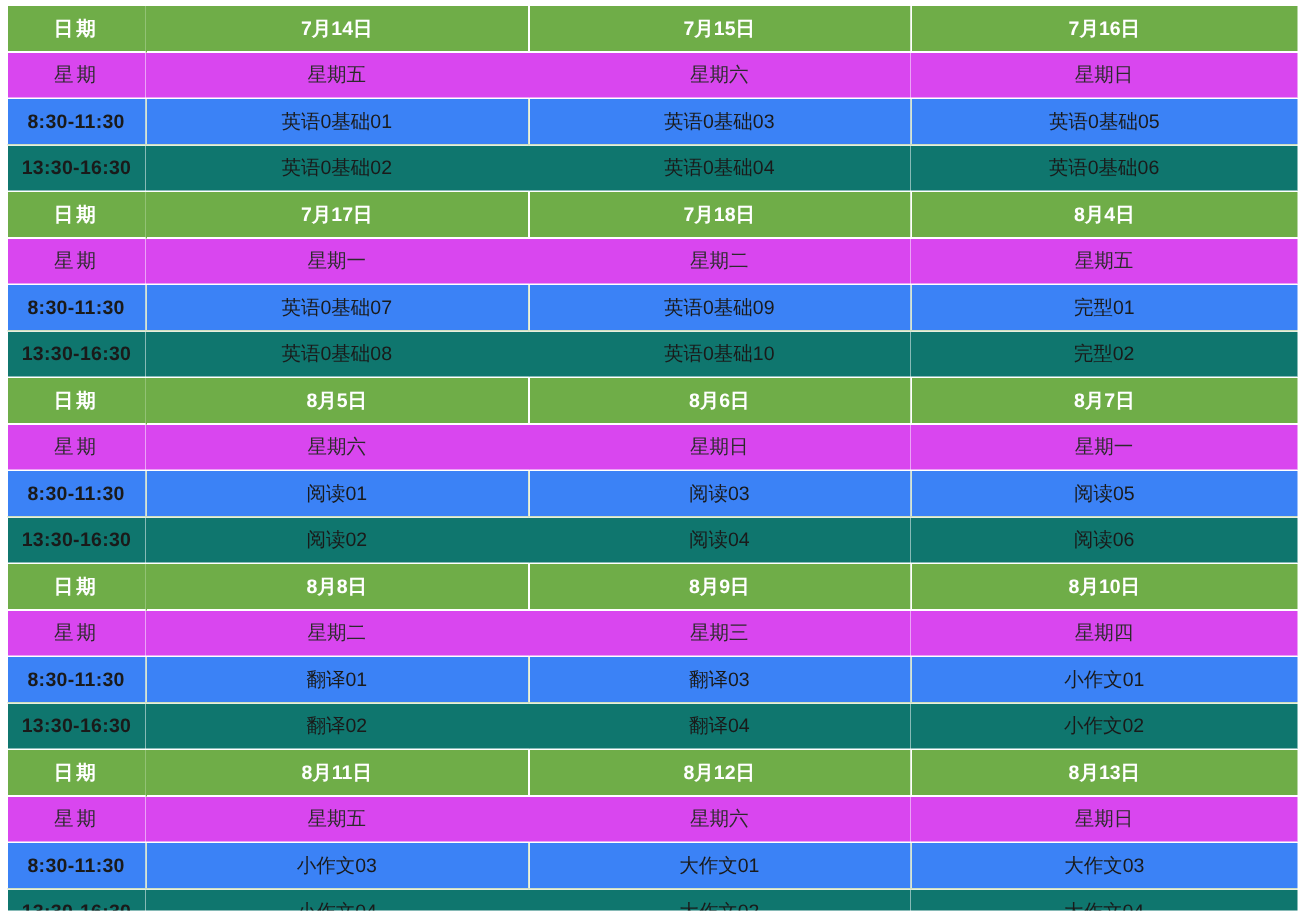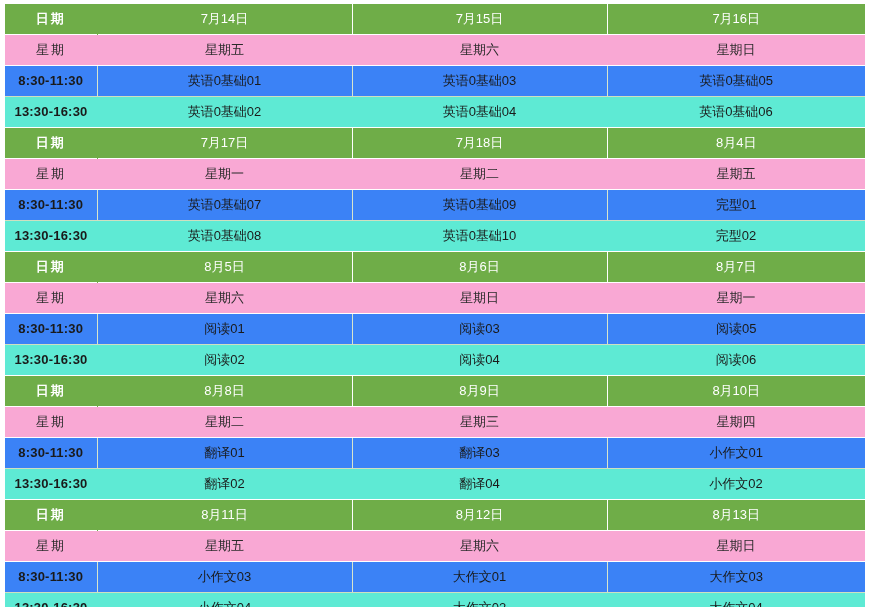--- a/index.html
+++ b/index.html
@@ -44,51 +44,51 @@
     color: #1a1a1a;
     border: 0;
     white-space: nowrap;
     overflow: hidden;
   }
 
   
   tr.row-date td {
     background: #6fad48;
     color: #ffffff;
-    font-weight: normal;
+    font-weight: bold;
     border-right: 1px solid #ffffff;
   }
   tr.row-date td:last-child { border-right: 0; }
   tr.row-date td.cell-label {
     font-weight: bold;
     border-right: 1px solid #6fad48;
   }
 
   
   tr.row-week td {
-    background: #f9a8d4;
+    background: #d946ef;
     color: #2b2b2b;
     font-weight: normal;
     border-top: 1px solid #ffffff;
     border-bottom: 1px solid #ffffff;
   }
 
   
   tr.row-am td {
     background: #3b82f6;
     border-top: 1px solid #cfe0c0;
     border-bottom: 1px solid #cfe0c0;
     border-right: 1px solid #d8e5cc;
   }
   tr.row-am td:last-child { border-right: 0; text-align: center; }
   tr.row-am td.cell-label { font-weight: bold; }
 
   
   tr.row-pm td {
-    background: #5eead4;
+    background: #0f766e;
     border-bottom: 1px solid #ffffff;
     margin-left: 36px;
   }
   tr.row-pm td.cell-label { font-weight: bold; }
 
   td.cell-label {
     font-size: 12.5px;
     letter-spacing: 0.2px;
   }
 

